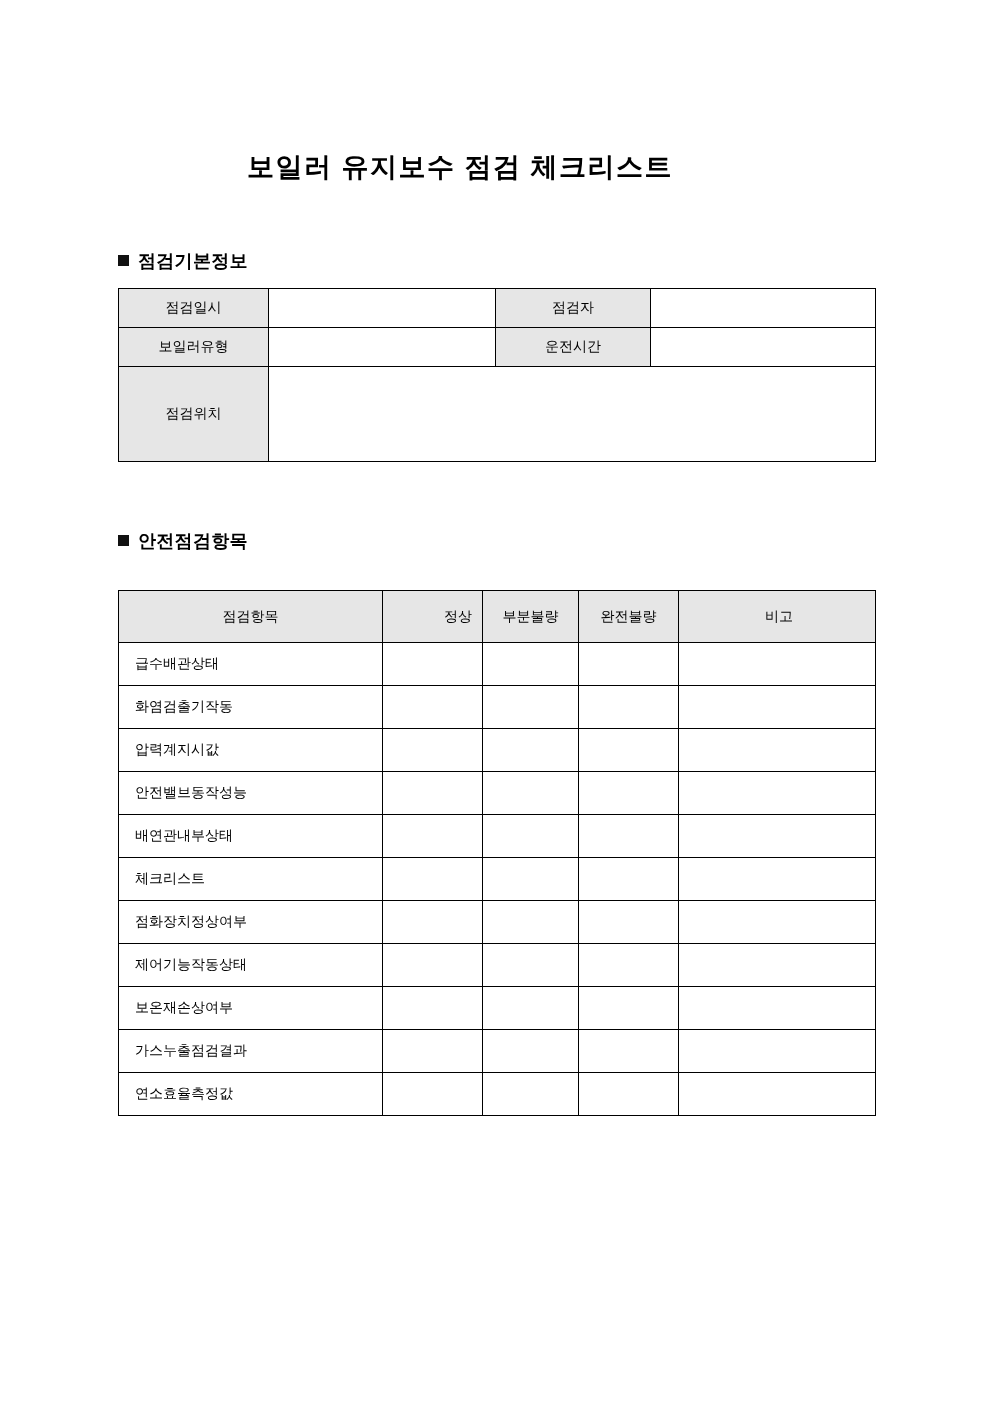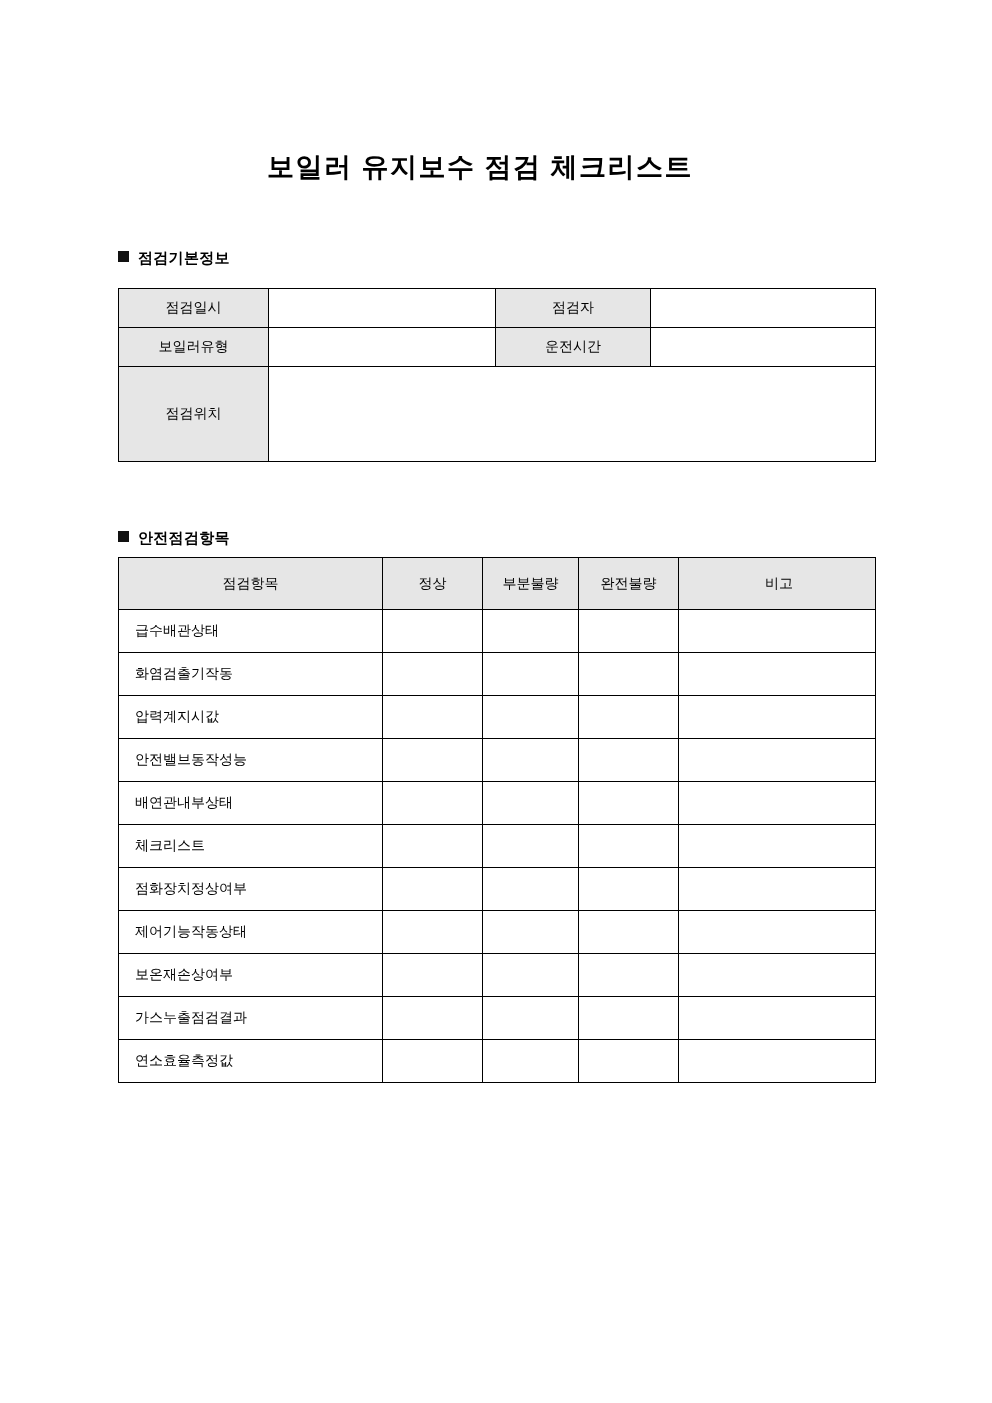--- a/index.html
+++ b/index.html
@@ -28,28 +28,27 @@
   .doc-title {
     position: absolute;
     left: 0;
     top: 133px;
     width: 920px;
     text-align: center;
     font-size: 27px;
     font-weight: bold;
     letter-spacing: 1.5px;
     line-height: 1.2;
-    margin-left: 20px;
   }
 
   
   .section-heading {
     position: absolute;
     left: 118px;
-    font-size: 15px;
+    font-size: 18px;
     font-weight: bold;
     letter-spacing: 0.3px;
     white-space: nowrap;
   }
   .section-heading .bullet {
     display: inline-block;
     width: 11px;
     height: 11px;
     background: #111111;
     margin-right: 9px;
@@ -88,25 +87,25 @@
   
   #table-basic-info { top: 288px; }
   #table-basic-info tr.info-row { height: 39px; }
   #table-basic-info tr.location-row { height: 95px; }
   #table-basic-info td.label-a { width: 150px; }
   #table-basic-info td.value-a  { width: 227px; }
   #table-basic-info td.label-b  { width: 155px; }
   #table-basic-info td.value-b  { width: 225px; }
 
   
-  #table-checklist { top: 557px; }
+  #table-checklist { top: 590px; }
   #table-checklist tr.head-row { height: 52px; }
   #table-checklist tr.item-row { height: 43px; }
   #table-checklist .col-item   { width: 264px; }
-  #table-checklist .col-ok     { width: 100px; }
+  #table-checklist .col-ok     { width: 100px; text-align: right; }
   #table-checklist .col-partial{ width: 96px; }
   #table-checklist .col-fail   { width: 100px; }
   #table-checklist .col-note   { width: 197px; padding-left: 14px; }
   #table-checklist td.item-name {
     text-align: left;
     padding-left: 16px;
   }
   #table-checklist td.mark-cell,
   #table-checklist td.note-cell {
     text-align: center;

